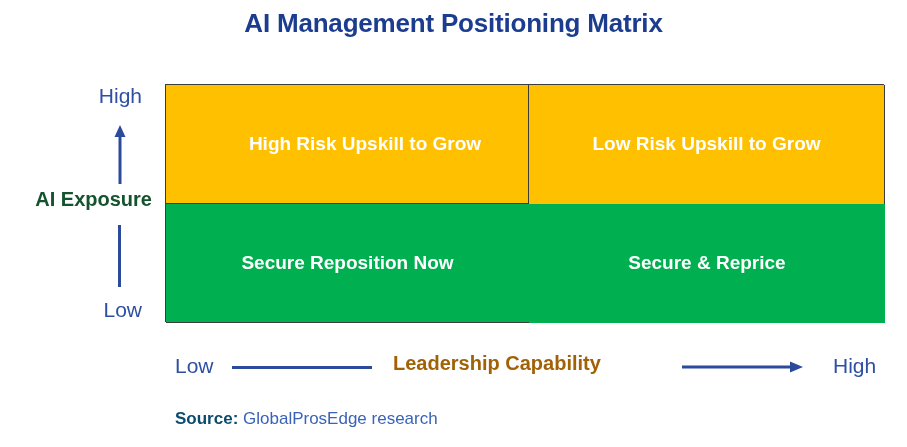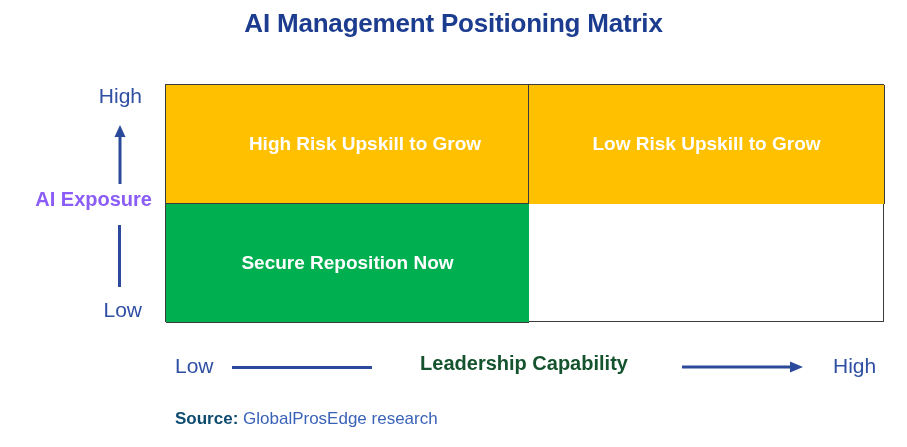--- a/index.html
+++ b/index.html
@@ -85,21 +85,21 @@
     white-space: nowrap;
   }
   #y-axis-title {
     position: absolute;
     left: 0;
     top: 104px;
     width: 152px;
     text-align: right;
     font-size: 20px;
     font-weight: bold;
-    color: #8b5cf6;
+    color: #14532d;
     white-space: nowrap;
   }
   #y-arrow-upper {
     position: absolute;
     left: 112px;
     top: 40px;
     width: 16px;
     height: 60px;
   }
   #y-line-lower {
@@ -133,24 +133,23 @@
     top: 2px;
     font-size: 21px;
     color: #2f4fa3;
     white-space: nowrap;
   }
   #x-axis-title {
     position: absolute;
     left: 393px;
     top: 0px;
     width: 262px;
-    text-align: center;
     font-size: 20px;
     font-weight: bold;
-    color: #14532d;
+    color: #a16207;
     white-space: nowrap;
   }
   #x-line-left {
     position: absolute;
     left: 232px;
     top: 14px;
     width: 140px;
     height: 3px;
     background: #2b4a9b;
   }
@@ -186,20 +185,23 @@
 <div id="matrix">
   <div class="quadrant q-amber q-tl">
     <span>High Risk Upskill to Grow</span>
   </div>
   <div class="quadrant q-amber q-bl">
     <span>Low Risk Upskill to Grow</span>
   </div>
   <div class="quadrant q-green q-tr">
     <span>Secure Reposition Now</span>
   </div>
+  <div class="quadrant q-green q-br">
+    <span>Secure &amp; Reprice</span>
+  </div>
 </div>
 
 <div id="y-axis">
   <div id="y-high-label">High</div>
 
   <svg id="y-arrow-upper" viewBox="0 0 16 60">
     <line x1="8" y1="60" x2="8" y2="12" stroke="#2b4a9b" stroke-width="3"></line>
     <polygon points="8,1 2.5,13 13.5,13" fill="#2b4a9b"></polygon>
   </svg>
 

